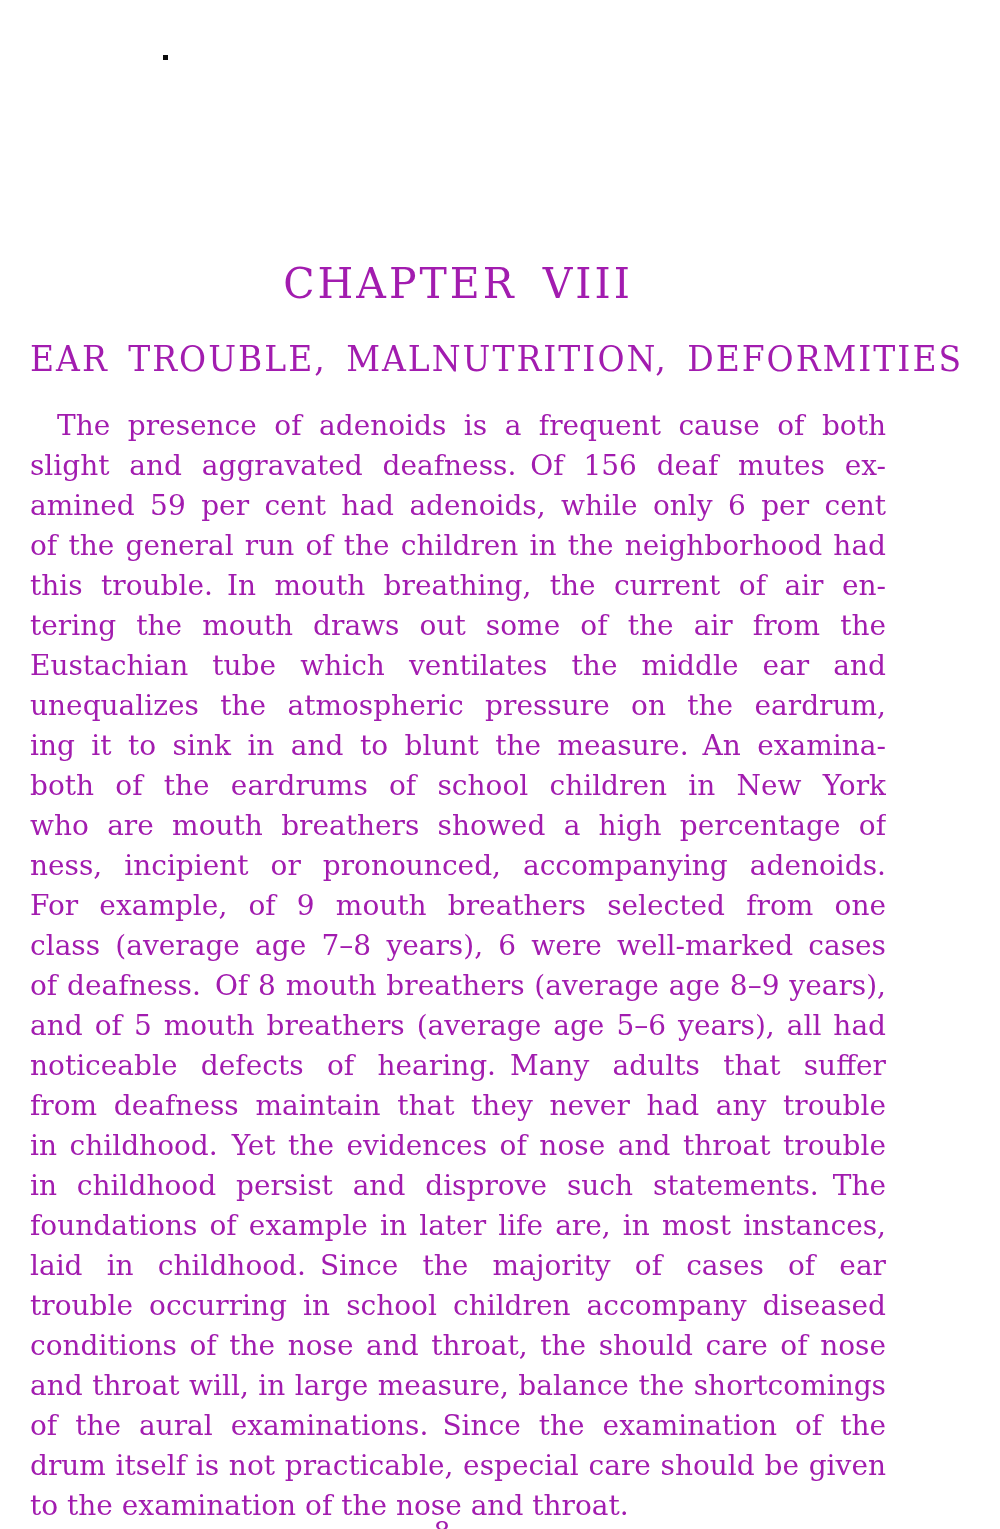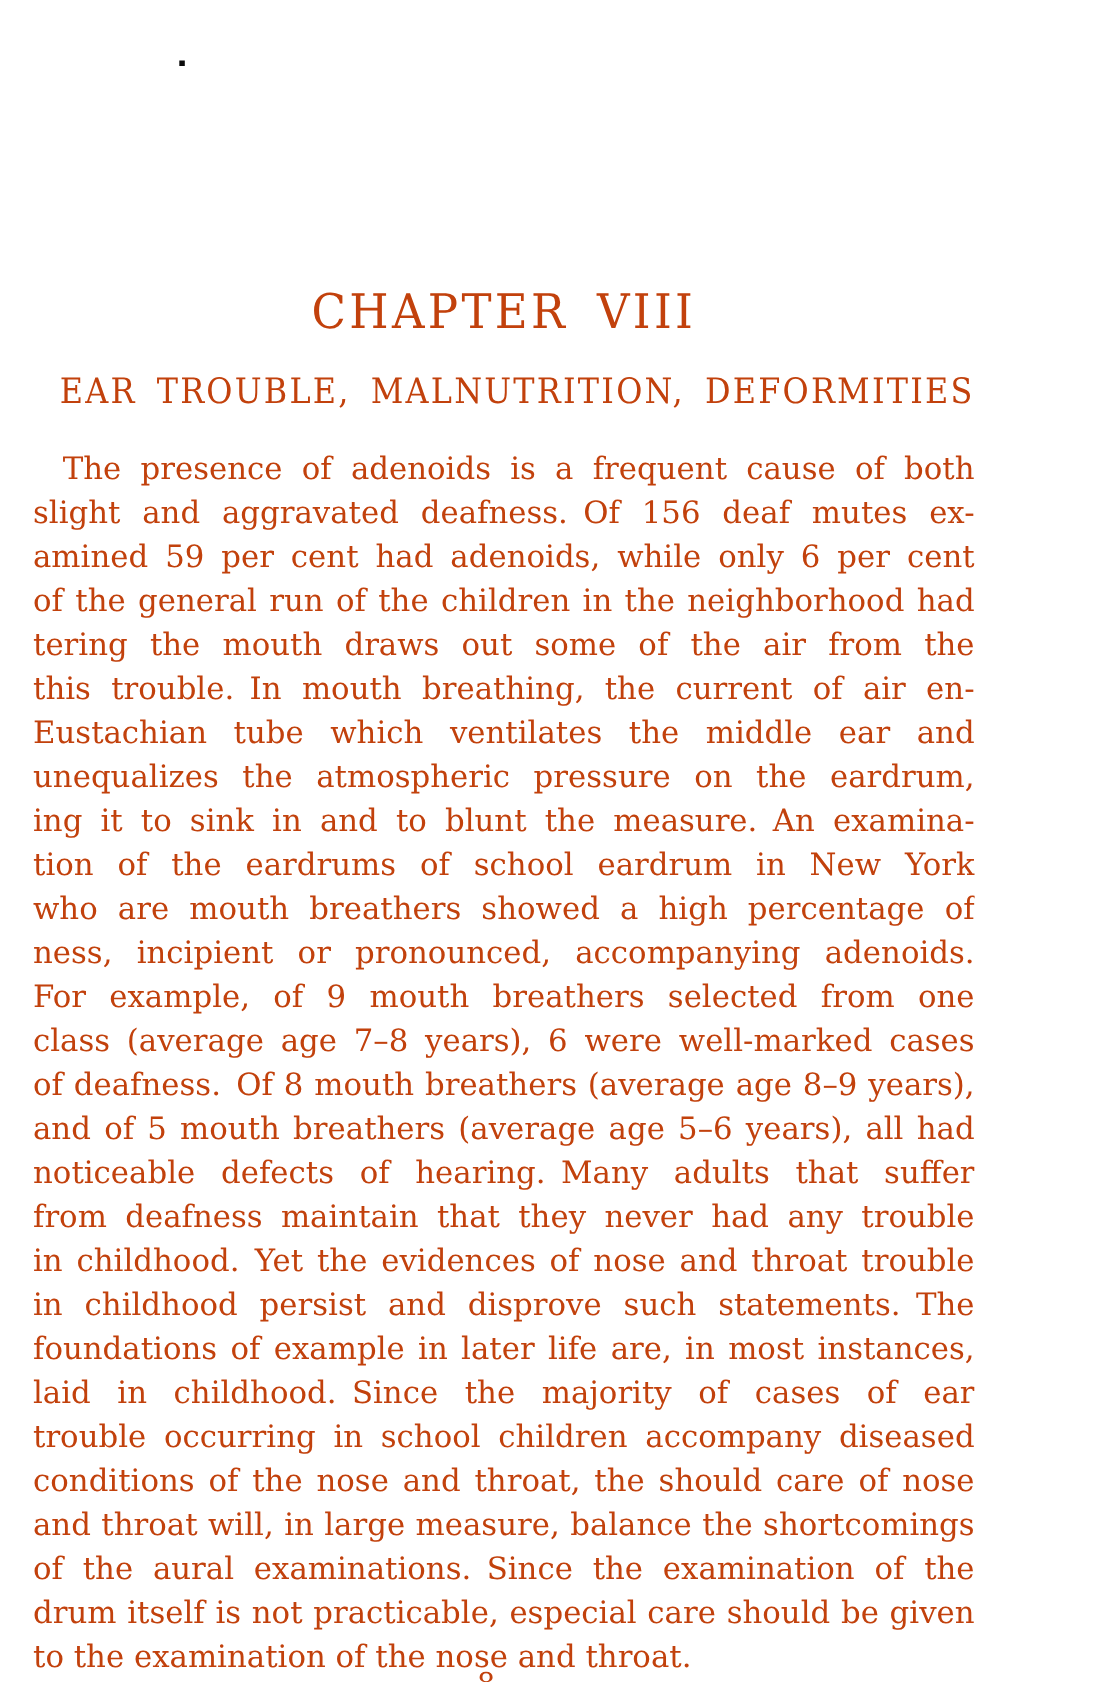--- a/index.html
+++ b/index.html
@@ -7,21 +7,21 @@
     padding: 0;
     background: #ffffff;
   }
   .page {
     position: relative;
     width: 1000px;
     height: 1529px;
     background: #ffffff;
     overflow: hidden;
     font-family: "DejaVu Serif", "Liberation Serif", serif;
-    color: #c2410c;
+    color: #a21caf;
   }
   .ink-speck {
     position: absolute;
     left: 163px;
     top: 55px;
     width: 5px;
     height: 5px;
     background: #0b0b0b;
   }
   .chapter-title {
@@ -38,22 +38,22 @@
   .chapter-title > span {
     display: inline-block;
     transform: scaleY(1.06);
     transform-origin: center top;
   }
   .chapter-subtitle {
     position: absolute;
     left: 30px;
     top: 337px;
     width: 856px;
-    text-align: right;
-    font-size: 29px;
+    text-align: left;
+    font-size: 33px;
     letter-spacing: 2px;
     word-spacing: 7px;
     white-space: nowrap;
   }
   .chapter-subtitle > span {
     display: inline-block;
     transform: scaleY(1.1);
     transform-origin: center top;
   }
   .paragraph {
@@ -107,26 +107,26 @@
 
   <div class="chapter-subtitle">
     <span>EAR TROUBLE, MALNUTRITION, DEFORMITIES</span>
   </div>
 
   <div class="paragraph">
       <div class="line indent"><span>The presence of adenoids is a frequent cause of both</span></div>
       <div class="line"><span>slight and aggravated deafness. Of 156 deaf mutes ex-</span></div>
       <div class="line"><span>amined 59 per cent had adenoids, while only 6 per cent</span></div>
       <div class="line"><span>of the general run of the children in the neighborhood had</span></div>
+      <div class="line"><span>this trouble. In mouth breathing, the current of air en-</span></div>
       <div class="line"><span>tering the mouth draws out some of the air from the</span></div>
-      <div class="line"><span>this trouble. In mouth breathing, the current of air en-</span></div>
       <div class="line"><span>Eustachian tube which ventilates the middle ear and</span></div>
       <div class="line"><span>unequalizes the atmospheric pressure on the eardrum, caus-</span></div>
       <div class="line"><span>ing it to sink in and to blunt the measure. An examina-</span></div>
-      <div class="line"><span>tion of the eardrums of school eardrum in New York</span></div>
+      <div class="line"><span>both of the eardrums of school children in New York</span></div>
       <div class="line"><span>who are mouth breathers showed a high percentage of deaf-</span></div>
       <div class="line"><span>ness, incipient or pronounced, accompanying adenoids.</span></div>
       <div class="line"><span>For example, of 9 mouth breathers selected from one</span></div>
       <div class="line"><span>class (average age 7–8 years), 6 were well-marked cases</span></div>
       <div class="line"><span>of deafness. Of 8 mouth breathers (average age 8–9 years),</span></div>
       <div class="line"><span>and of 5 mouth breathers (average age 5–6 years), all had</span></div>
       <div class="line"><span>noticeable defects of hearing. Many adults that suffer</span></div>
       <div class="line"><span>from deafness maintain that they never had any trouble</span></div>
       <div class="line"><span>in childhood. Yet the evidences of nose and throat trouble</span></div>
       <div class="line"><span>in childhood persist and disprove such statements. </span><span class="italic">The</span></div>

